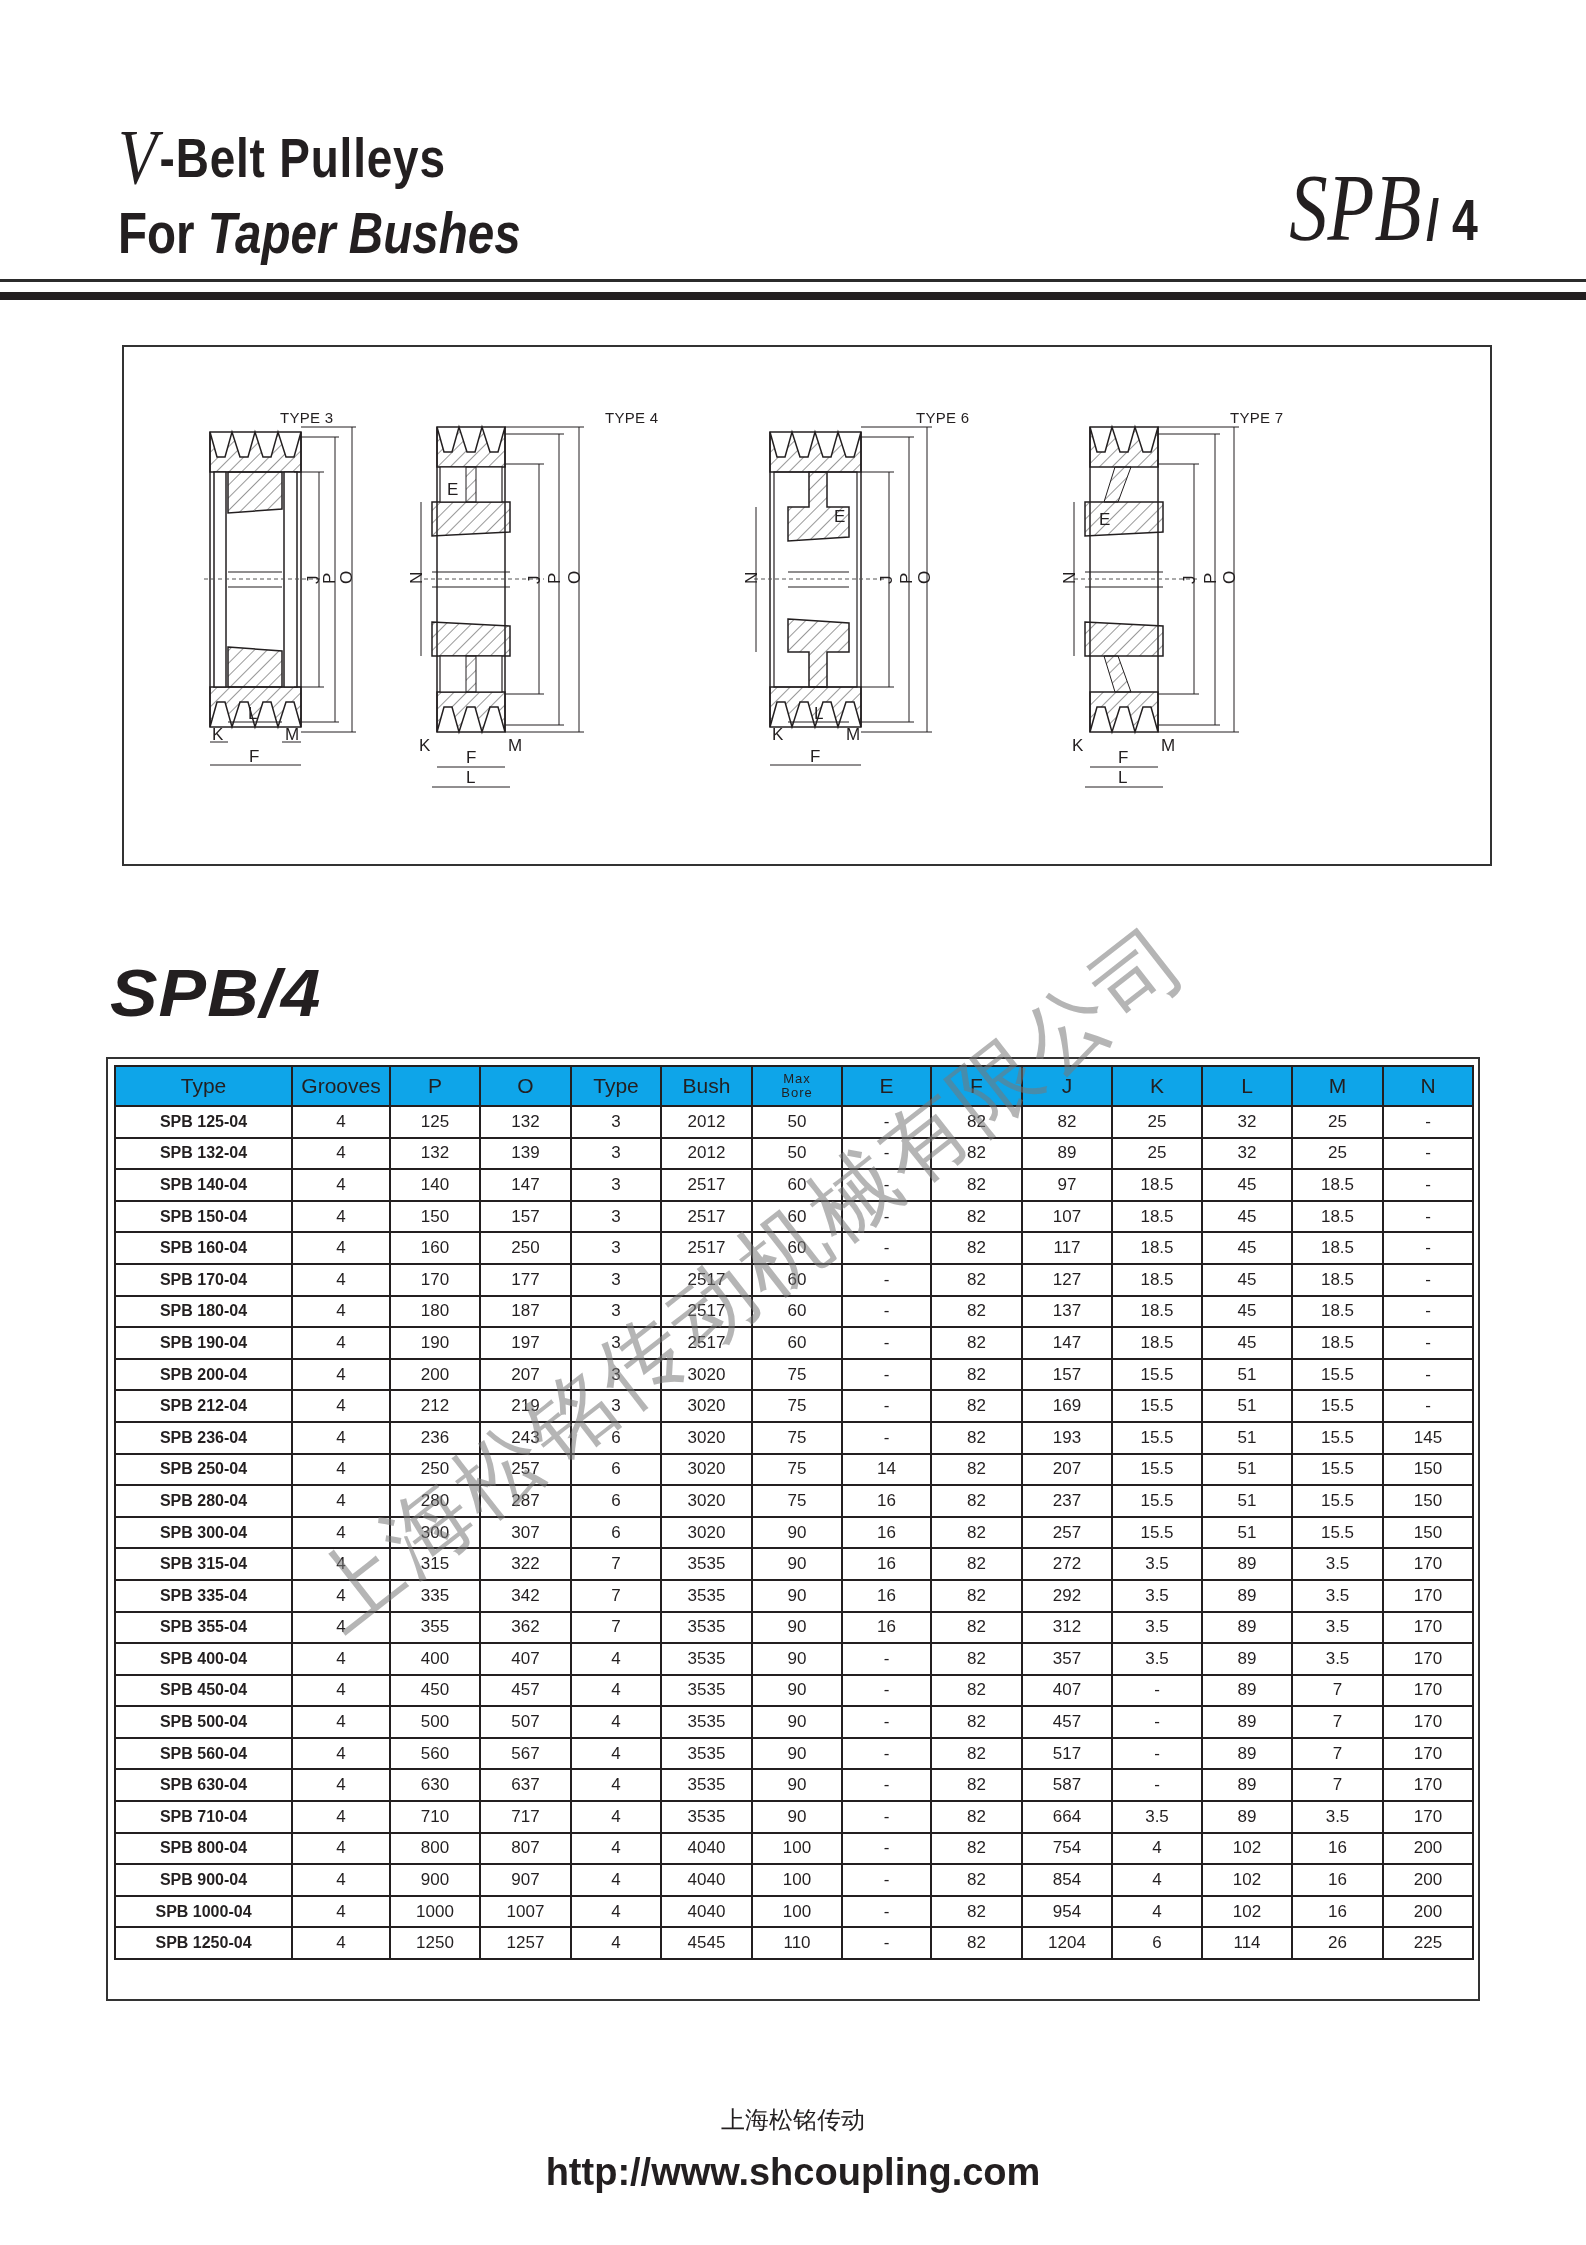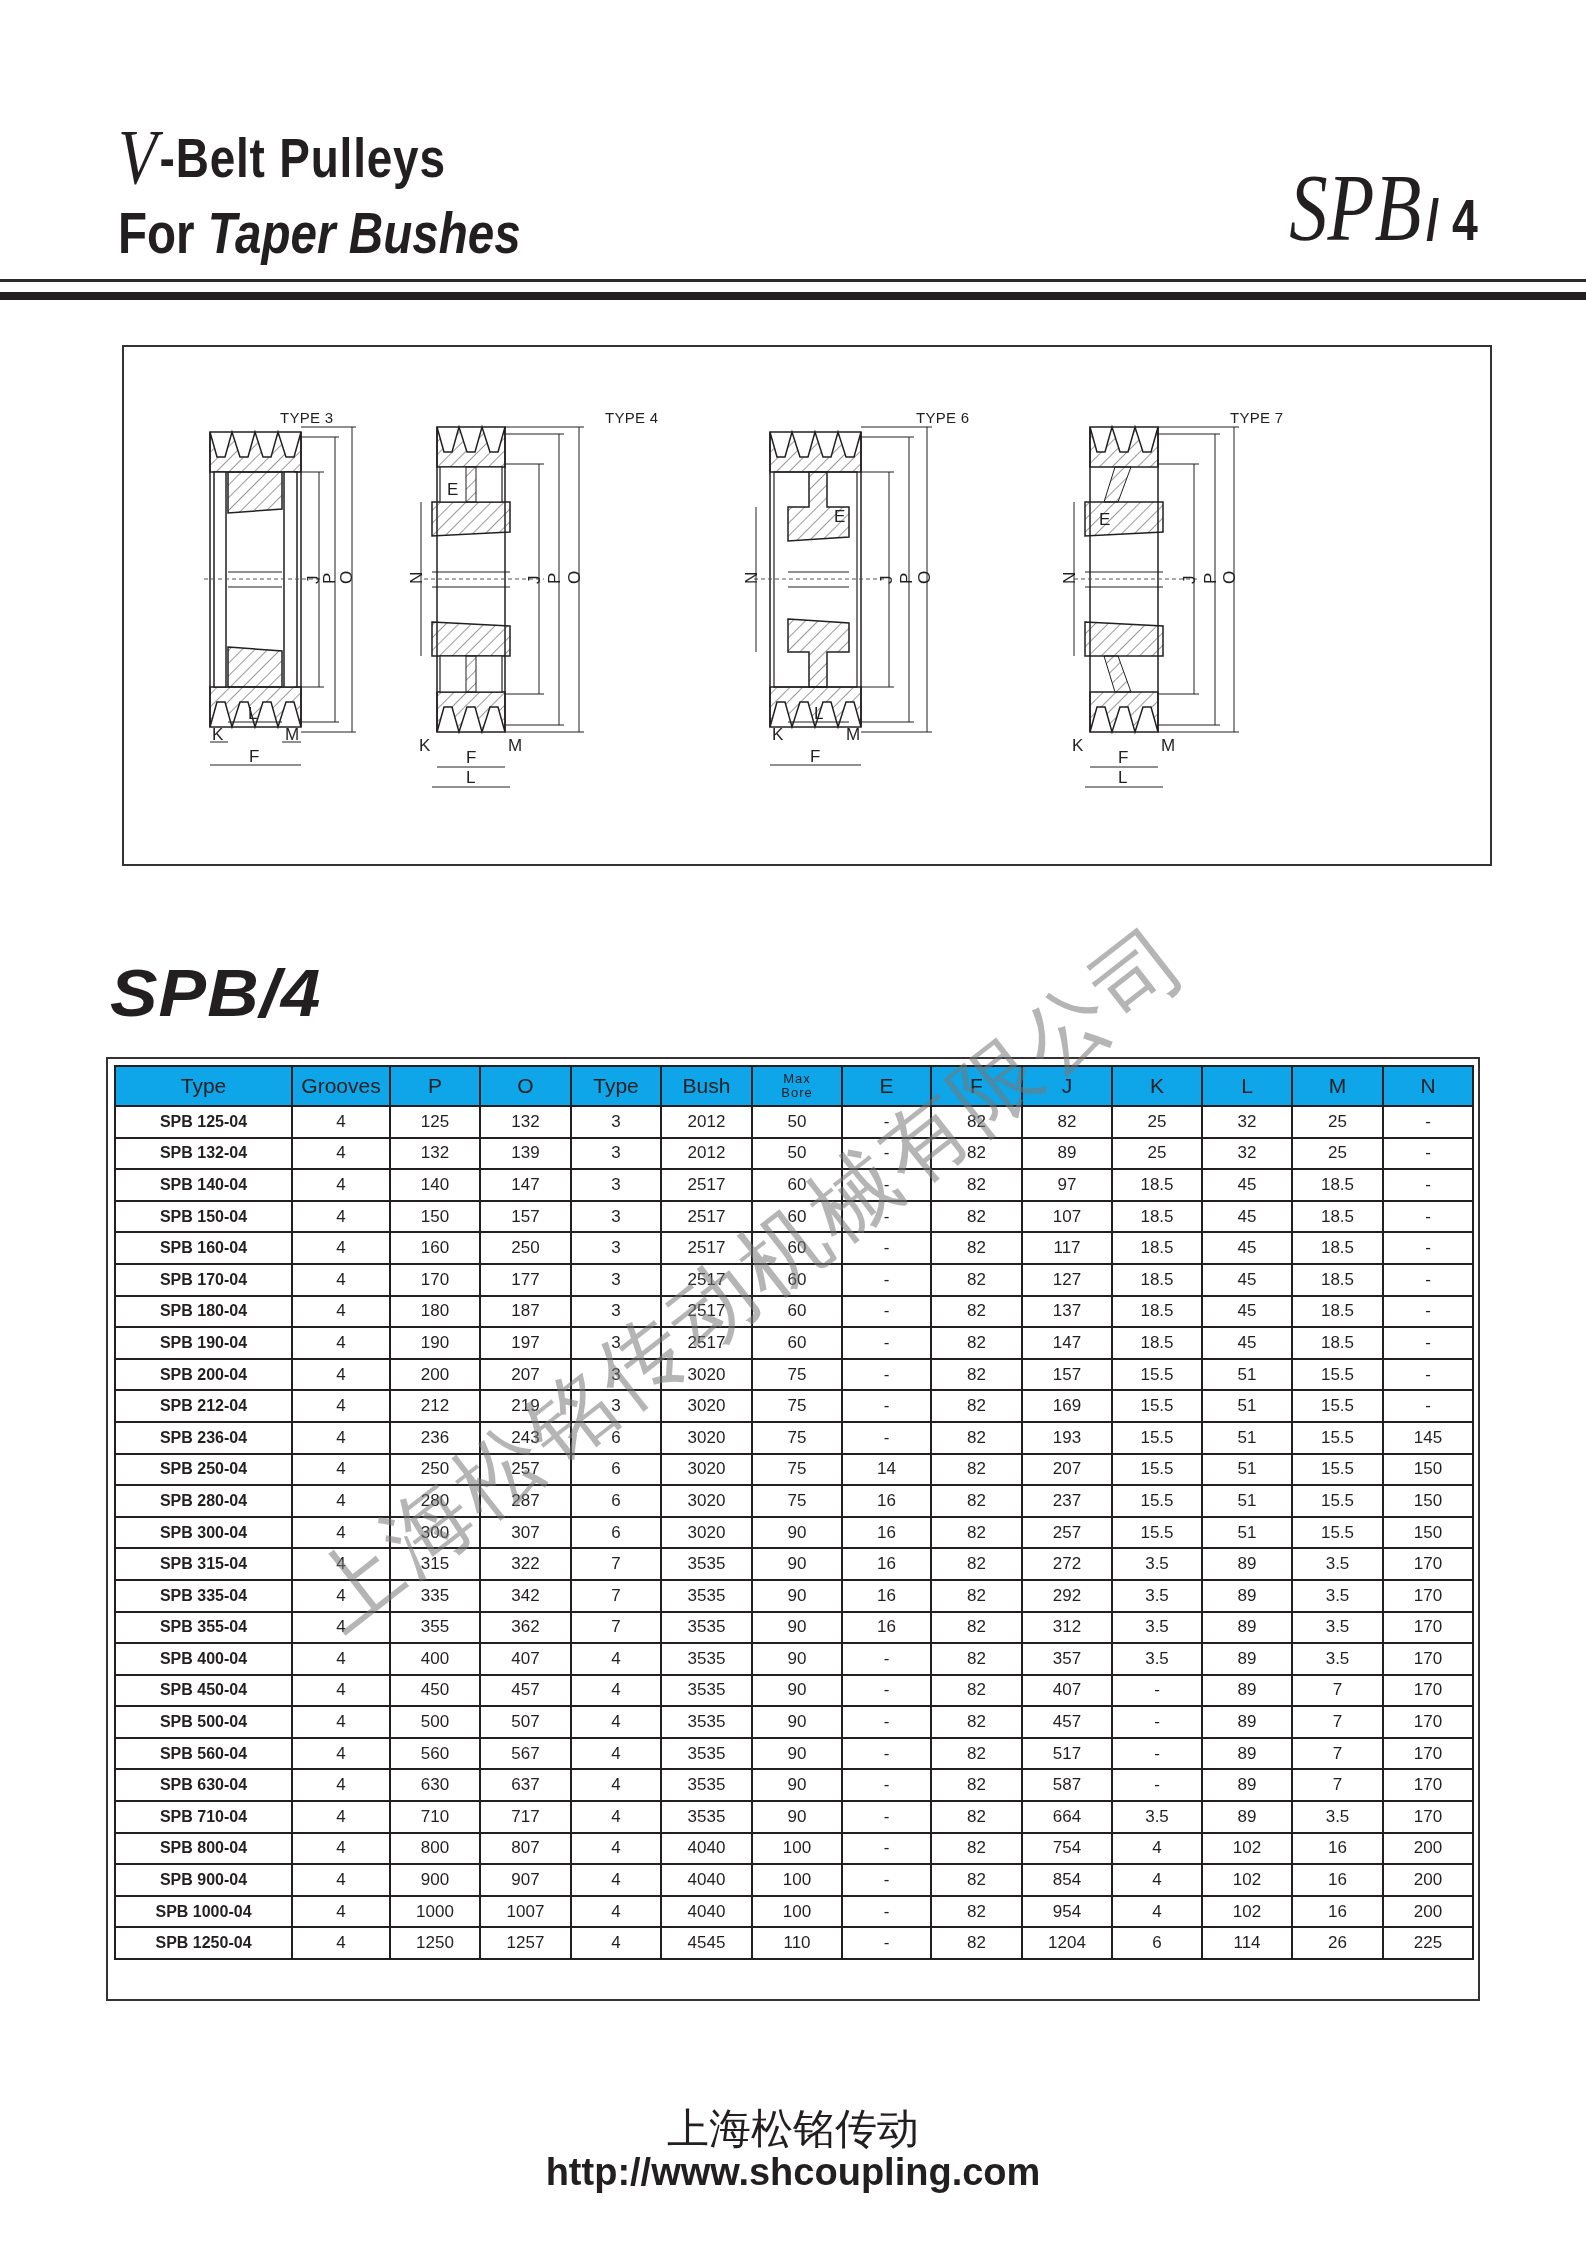--- a/index.html
+++ b/index.html
@@ -29,21 +29,21 @@
   
   #table-frame { left:106px; top:1057px; width:1374px; height:944px; border:2px solid #333; box-sizing:border-box; }
   #spec-table { position:absolute; left:114px; top:1065px; border-collapse:collapse; table-layout:fixed; }
   #spec-table th, #spec-table td { border:2px solid #231f20; text-align:center; padding:0; overflow:hidden; white-space:nowrap; }
   #spec-table th { background:#0ea5e9; height:38px; font-weight:normal; font-size:21px;margin-left:8px; }
   #spec-table th.mb { font-size:13px; line-height:14px; letter-spacing:1px; }
   #spec-table td { height:29.6px; font-size:17px; }
   #spec-table td.name { font-weight:bold; font-size:16px; }
 
   
-  #footer-cn { left:0; width:1586px; top:2108px; text-align:center; font-size:42px; line-height:1; }
+  #footer-cn { left:0; width:1586px; top:2108px; text-align:center; font-size:24px; line-height:1; }
   #footer-url { left:0; width:1586px; top:2153px; text-align:center; font-size:38px; font-weight:bold; line-height:1; }
 
   
   #watermark { left:360px; top:1540px; font-family:"DejaVu Serif", serif; font-size:86px; color:rgba(120,120,120,0.55); transform:rotate(-38deg); transform-origin:left bottom; white-space:nowrap; pointer-events:none; letter-spacing:4px; }
 </style>
 </head>
 <body>
 
 <div id="hdr-title1" class="abs"><span class="v">V</span><span>-Belt  Pulleys</span></div>
 <div id="hdr-title2" class="abs"><span>For </span><span class="it">Taper Bushes</span></div>

